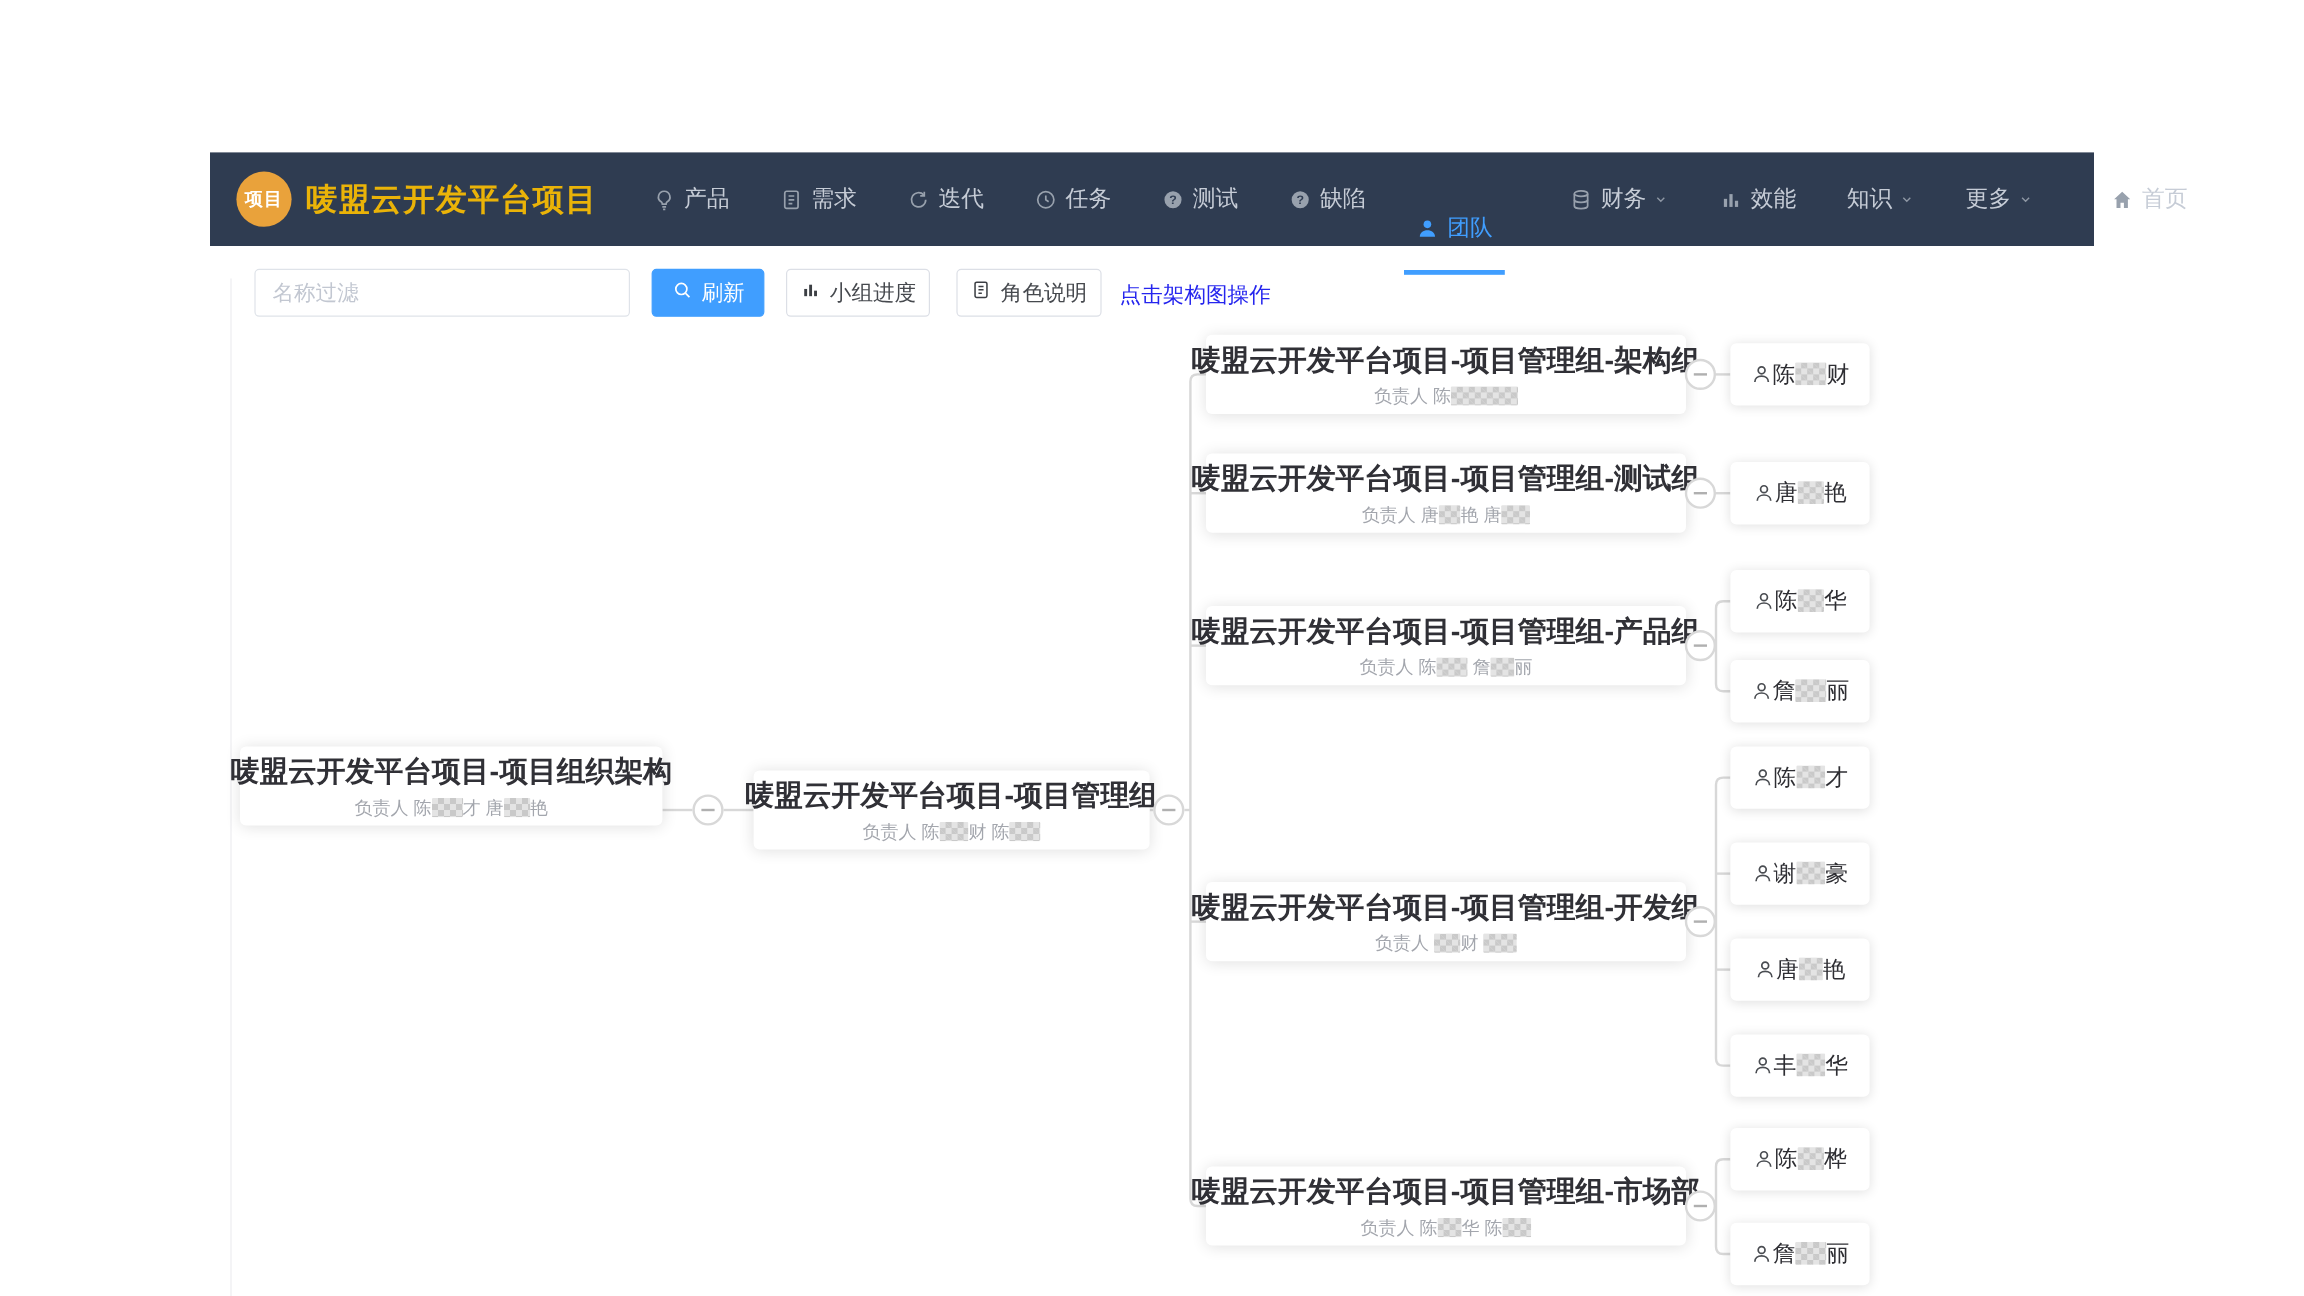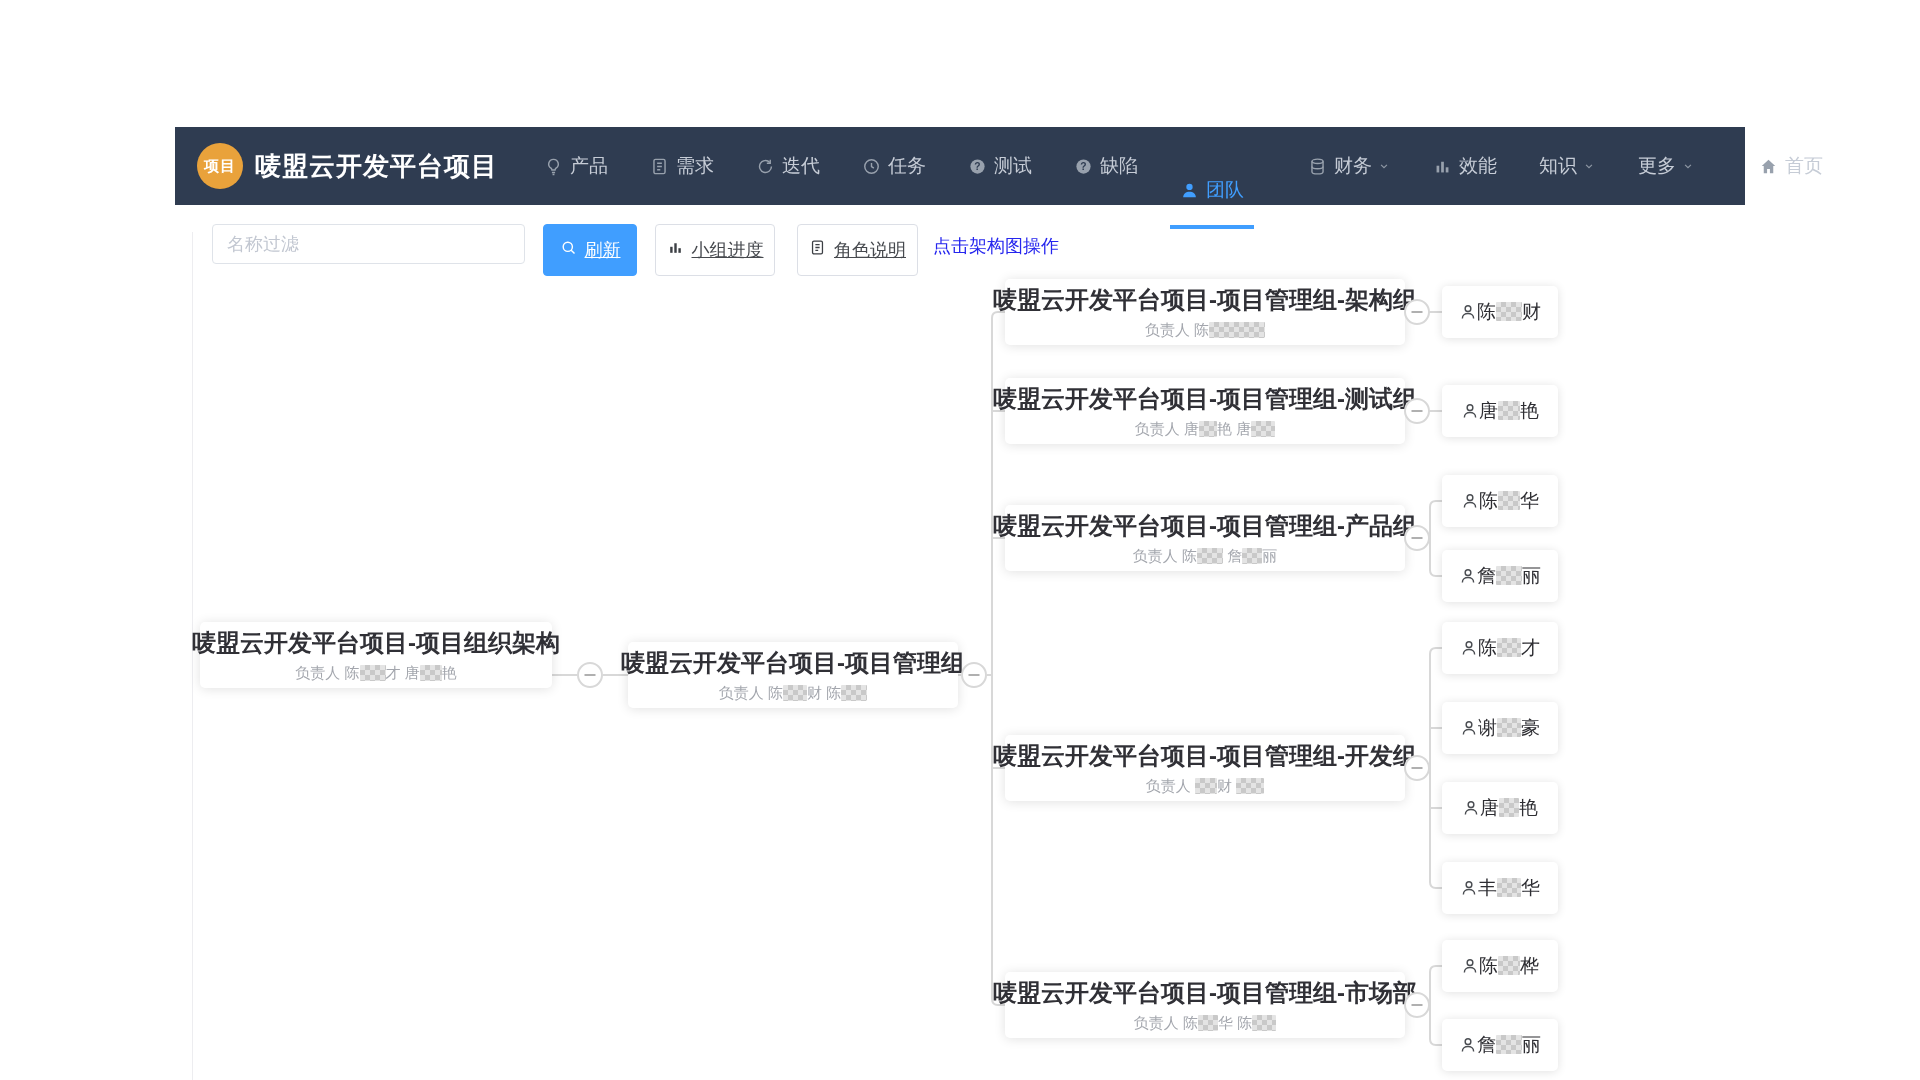--- a/index.html
+++ b/index.html
@@ -7,41 +7,41 @@
          font-family:"Liberation Sans","DejaVu Sans",sans-serif;}
   
   .page-title{position:absolute;top:48px;left:0;width:100%;text-align:center;
               font-size:34px;font-weight:500;color:#000;letter-spacing:1px;}
   
   .navbar{position:absolute;left:175px;top:127px;width:1570px;height:78px;background:#2f3c51;
           display:flex;align-items:center;padding:0 22px;box-sizing:border-box;}
   .logo-badge{width:46px;height:46px;border-radius:50%;background:#e9a23b;color:#fff;
               display:flex;align-items:center;justify-content:center;font-size:15px;font-weight:bold;
               letter-spacing:1px;flex:0 0 auto;cursor:pointer;}
-  .brand{margin-left:12px;font-size:26px;font-weight:bold;color:#ffffff;letter-spacing:1px;white-space:nowrap;}
+  .brand{margin-left:12px;font-size:26px;font-weight:bold;color:#eab308;letter-spacing:1px;white-space:nowrap;}
   .nav-items{display:flex;align-items:center;height:100%;margin-left:34px;gap:18px;flex:1;}
   .nav-item{position:relative;height:100%;display:flex;align-items:center;gap:7px;padding:0 12px;
             color:#c6ccd6;font-size:19px;cursor:pointer;white-space:nowrap;}
   .nav-item .nav-ic{width:19px;height:19px;color:#98a1ad;display:inline-flex;}
   .nav-item .nav-ic svg{width:100%;height:100%;}
   .nav-item .nav-caret{width:14px;height:14px;color:#8e97a4;display:inline-flex;margin-left:-2px;}
   .nav-item .nav-caret svg{width:100%;height:100%;}
   .nav-item.active{color:#409eff;margin-top:48px;}
   .nav-item.active .nav-ic{color:#409eff;}
   .nav-underline{position:absolute;bottom:0;left:2px;right:2px;height:4px;background:#409eff;}
   .nav-item.gap-before{margin-left:22px;}
   
   .content-edge{position:absolute;left:192px;top:232px;width:1px;height:848px;background:#ededf0;}
   
   .filter-input{position:absolute;left:212px;top:224px;width:313px;height:40px;box-sizing:border-box;
                 border:1px solid #dfe3e9;border-radius:4px;padding:0 14px;font-size:18px;color:#333;
                 font-family:inherit;outline:none;}
   .filter-input::placeholder{color:#c2c7d1;}
-  .btn{position:absolute;top:224px;height:52px;border-radius:4px;display:flex;align-items:center;
-       justify-content:center;gap:8px;font-size:18px;font-family:inherit;cursor:pointer;box-sizing:border-box;text-decoration:underline;}
+  .btn{position:absolute;top:224px;height:40px;border-radius:4px;display:flex;align-items:center;
+       justify-content:center;gap:8px;font-size:18px;font-family:inherit;cursor:pointer;box-sizing:border-box;}
   .btn svg{width:17px;height:17px;}
   .btn-primary{left:543px;width:94px;background:#409eff;border:1px solid #409eff;color:#fff;}
   .btn-plain{background:#fff;border:1px solid #dcdfe6;color:#46494e;}
   .btn-progress{left:655px;width:120px;}
   .btn-role{left:797px;width:121px;}
   .btn-plain svg{color:#3c3f44;}
   .chart-link{position:absolute;left:933px;top:234px;font-size:18px;color:#2525ee;cursor:pointer;
               text-decoration:none;white-space:nowrap;}
   
   .connectors{position:absolute;left:0;top:0;width:1920px;height:1080px;z-index:0;pointer-events:none;}

